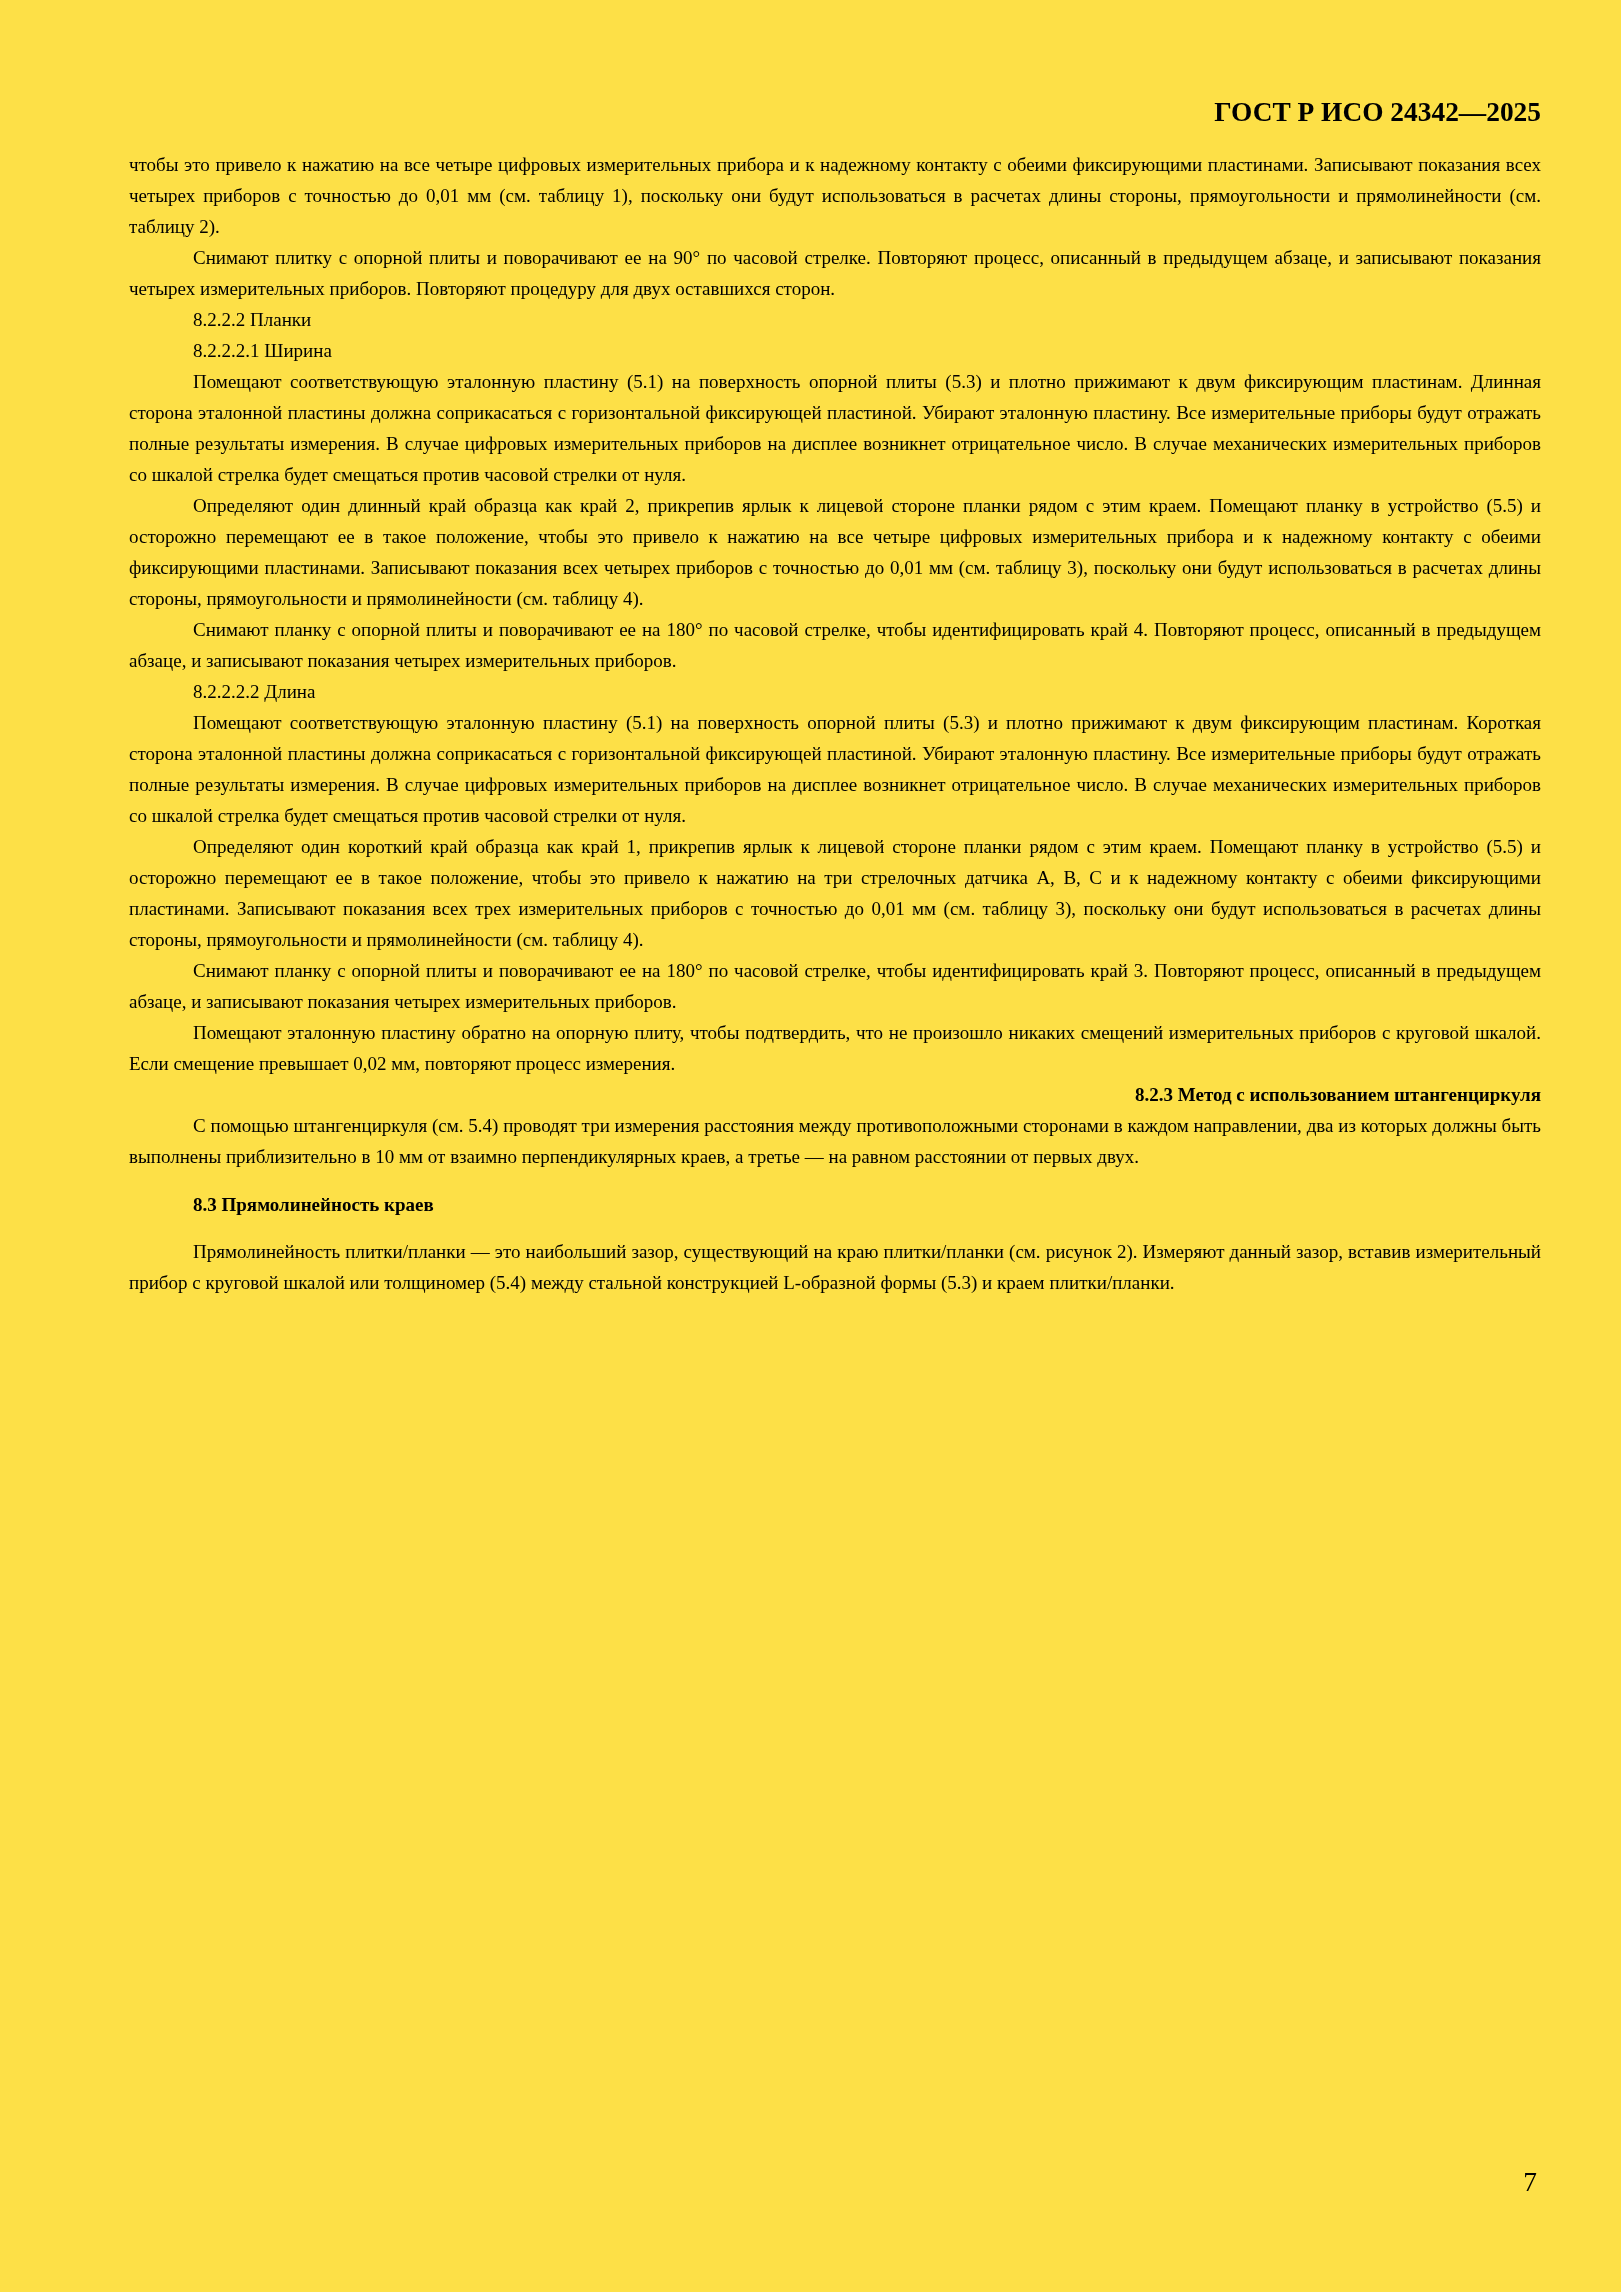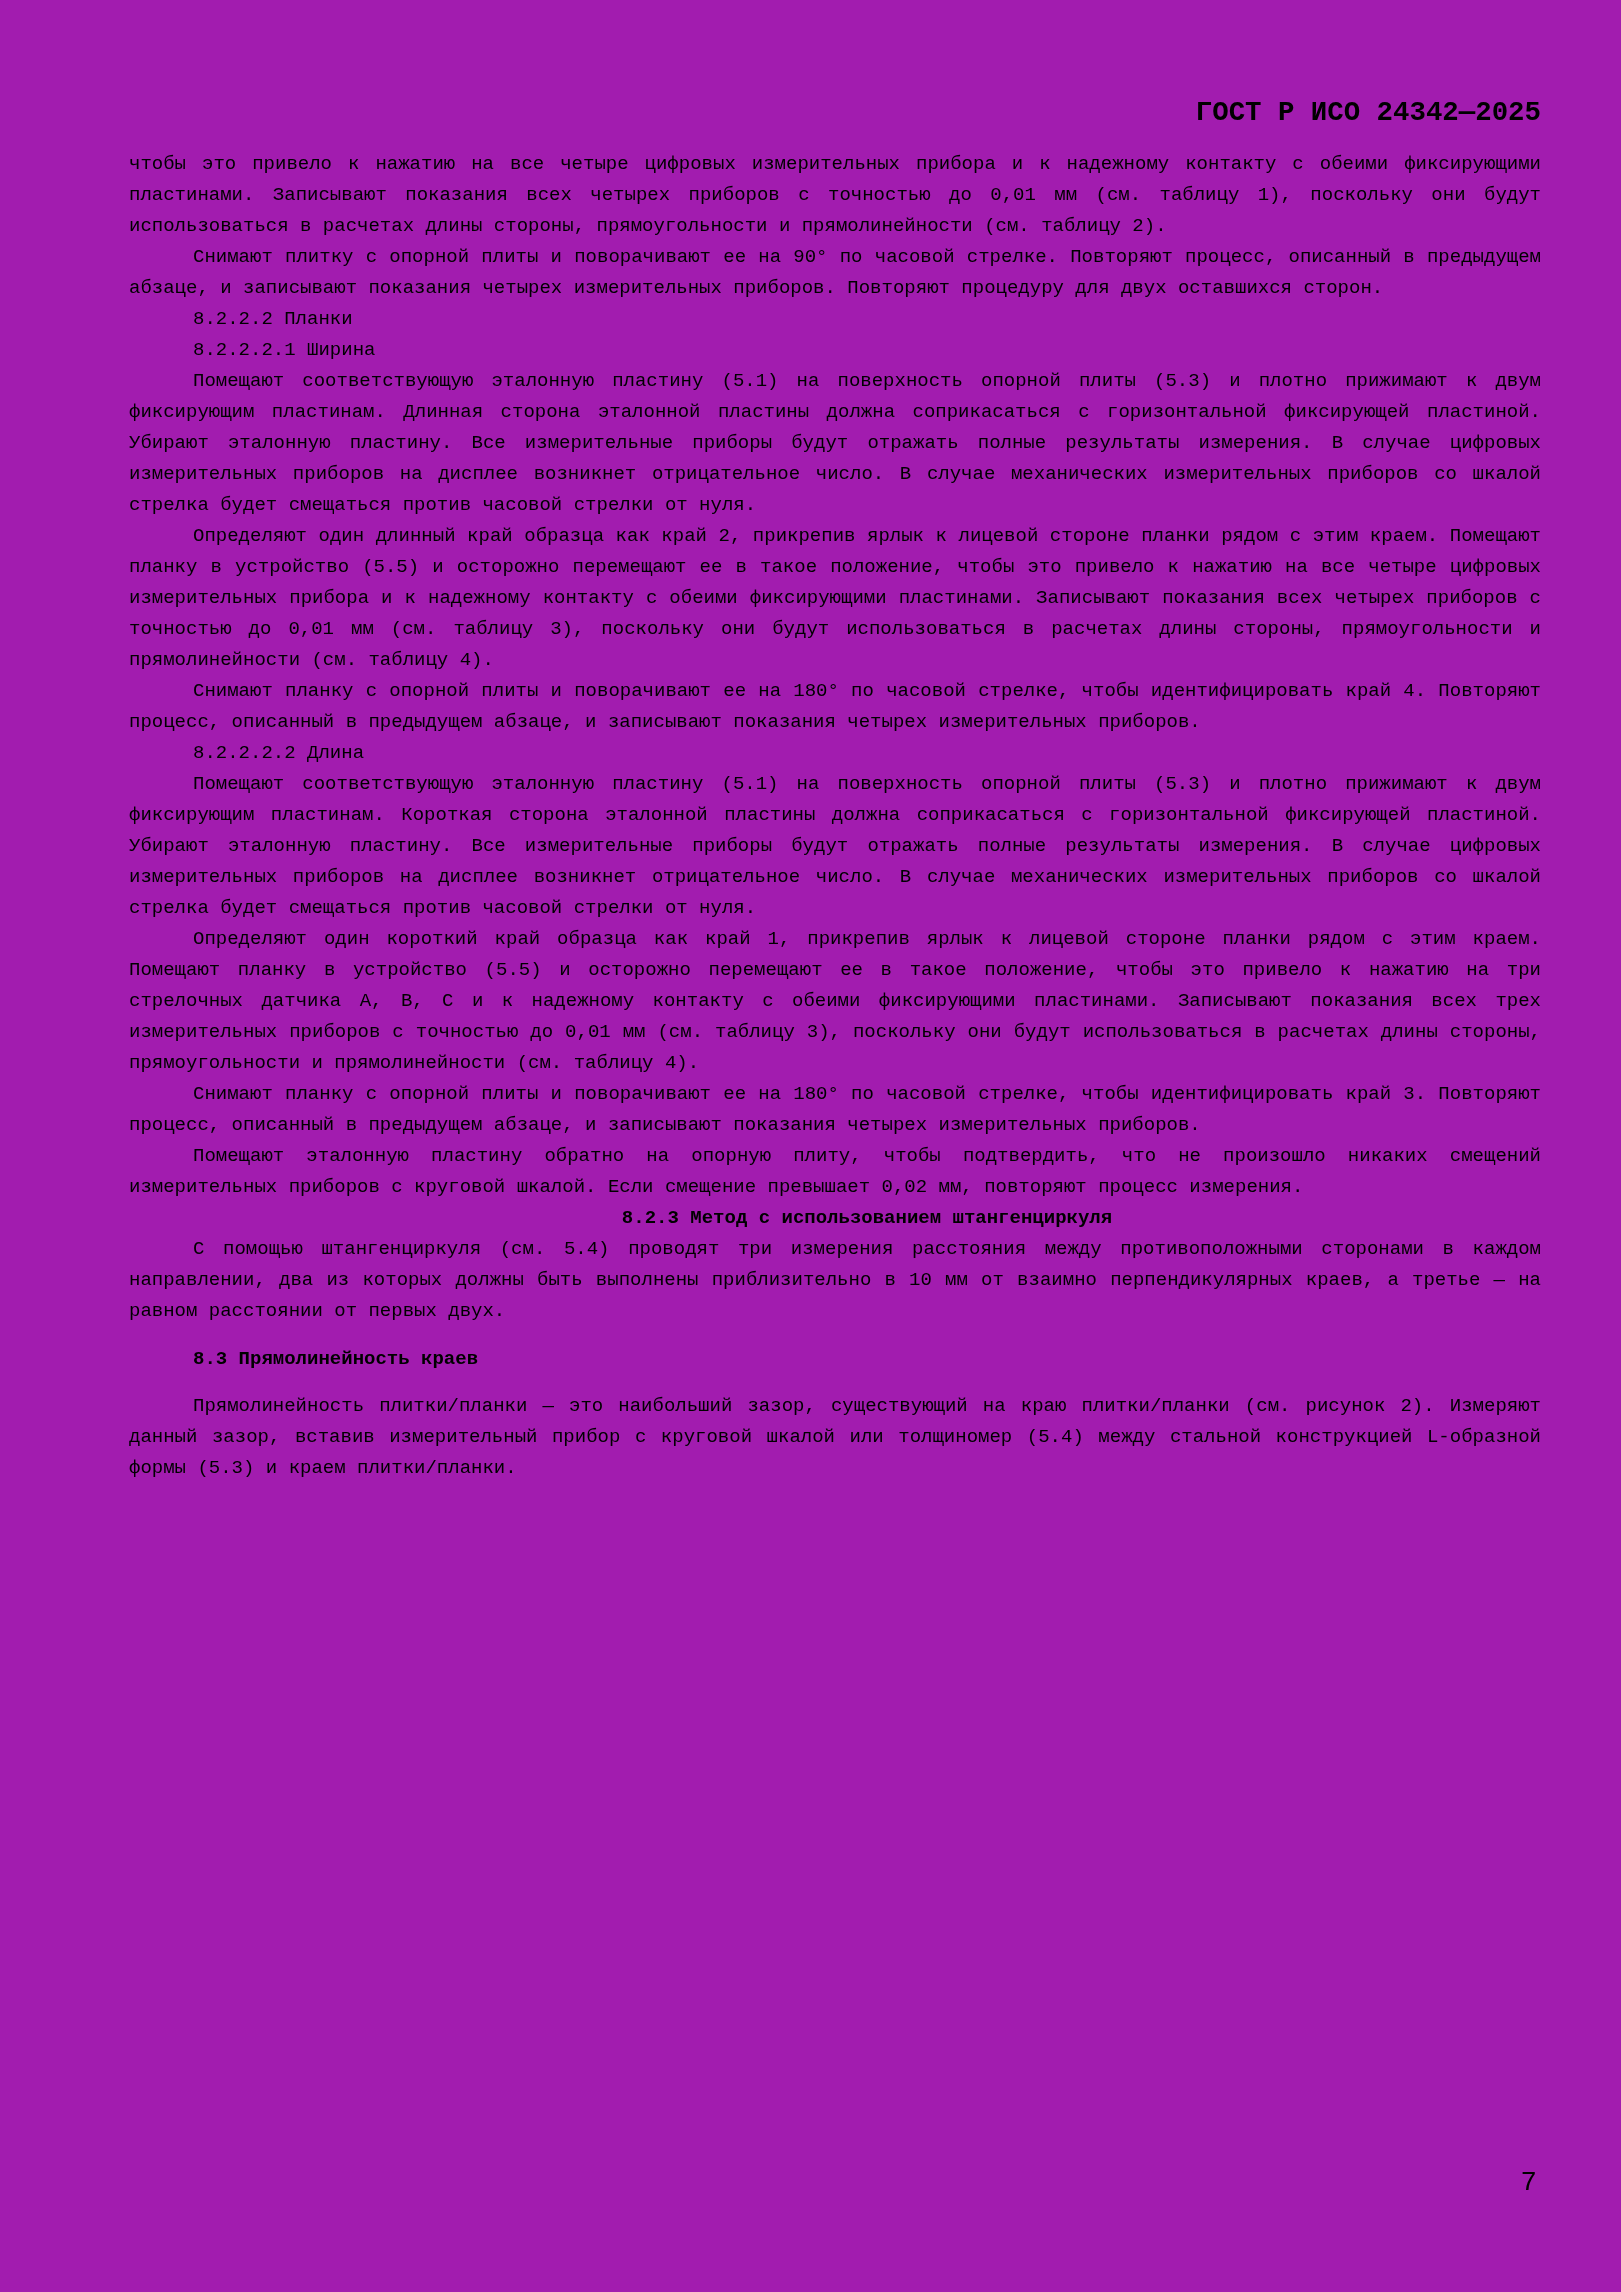--- a/index.html
+++ b/index.html
@@ -4,24 +4,24 @@
 <style>
   html, body {
     margin: 0;
     padding: 0;
     background: #ffffff;
   }
   .page {
     position: relative;
     width: 1621px;
     height: 2293px;
-    background: #a21caf;
+    background: #fde047;
     box-sizing: border-box;
     padding: 98px 80px 0 129px;
-    font-family: Liberation Mono, monospace;
+    font-family: Liberation Serif, serif;
     color: #000000;
     overflow: hidden;
   }
   .page-header {
     text-align: right;
     font-weight: bold;
     font-size: 27.4px;
     line-height: 29px;
     margin-bottom: 21.6px;
   }
@@ -37,21 +37,21 @@
   .content p.body-noindent {
     text-indent: 0;
   }
   .content p.subheading {
     text-indent: 64px;
     text-align: left;
   }
   .content p.heading-bold {
     text-indent: 64px;
     font-weight: bold;
-    text-align: center;
+    text-align: right;
   }
   .content p.heading-section {
     text-indent: 64px;
     font-weight: bold;
     text-align: left;
     margin: 17.6px 0 15.7px 0;
   }
   .page-footer {
     position: absolute;
     right: 84px;

